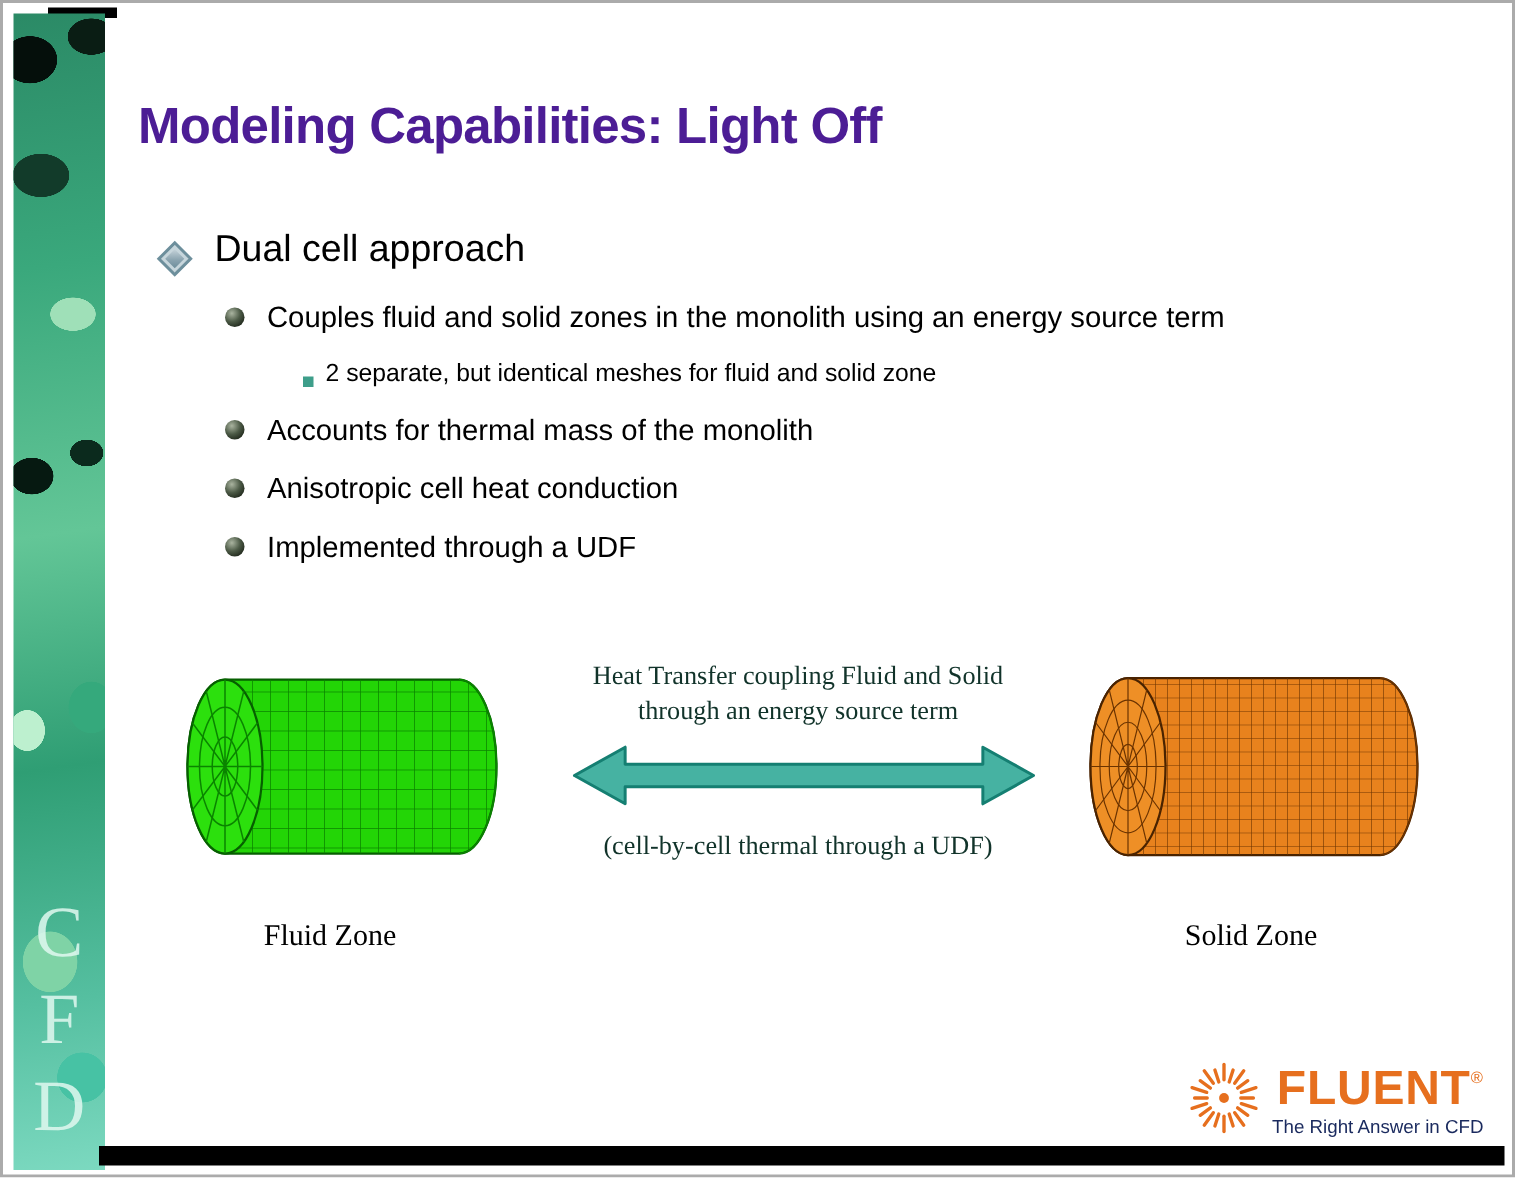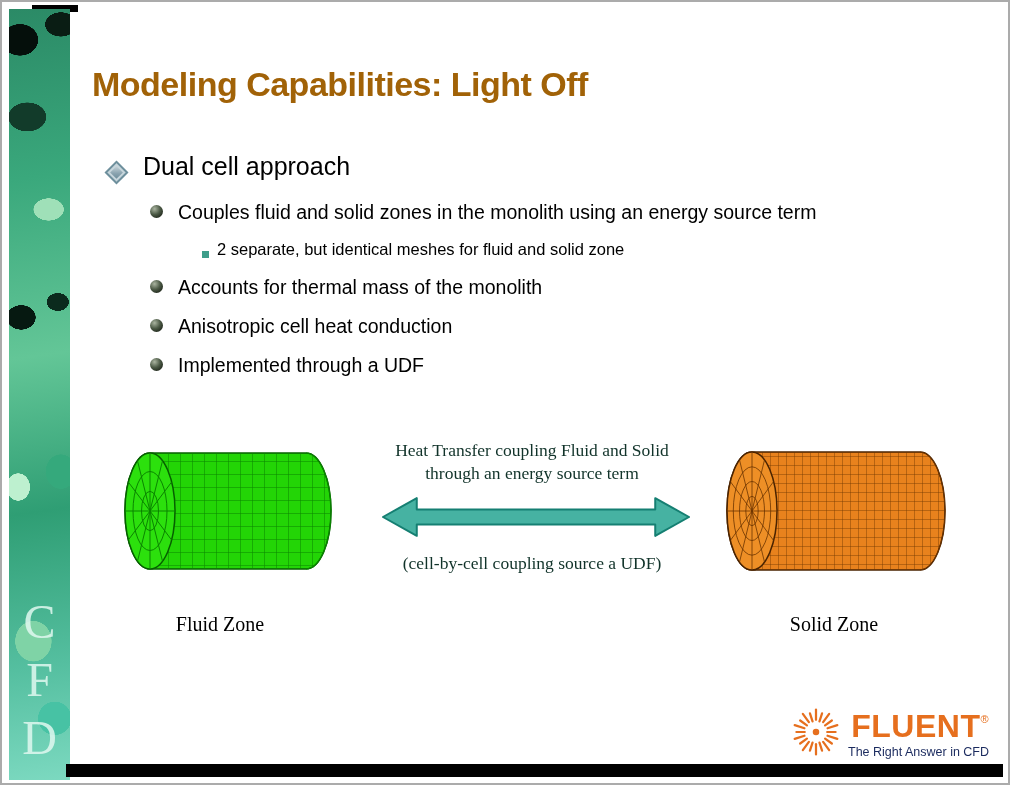--- a/index.html
+++ b/index.html
@@ -29,21 +29,21 @@
   }
   .sidebar-letters{
     position:absolute;left:0;bottom:14px;width:100%;
     display:flex;flex-direction:column;align-items:center;gap:2px;
     font-family:"Liberation Serif",serif;font-size:48px;line-height:56px;
     color:rgba(225,248,240,0.85);
   }
   
   .slide-title{
     position:absolute;left:90px;top:40px;
-    font-size:34px;font-weight:bold;letter-spacing:-0.5px;color:#a16207;
+    font-size:34px;font-weight:bold;letter-spacing:-0.5px;color:#4c1d95;
   }
   
   .content{position:absolute;left:100px;top:150px;width:870px;}
   .l1-row{display:flex;align-items:flex-end;margin-bottom:16px;}
   .bullet-diamond{
     width:13px;height:13px;transform:rotate(45deg);margin:0 18px 0 6px;flex:0 0 auto;
     background:linear-gradient(135deg,#dde6ea 0%,#8aa3af 55%,#5f8291 100%);
     border:2px solid #6d8f9c;box-shadow:inset 0 0 0 2px #c7d6dc;
   }
   .l1-text{font-size:25px;color:#000;}
@@ -177,21 +177,21 @@
     <div>Heat Transfer coupling Fluid and Solid</div>
     <div>through an energy source term</div>
   </div>
 
   <div class="arrow-wrap">
     <svg viewBox="0 0 312 44" width="310" height="44">
       <polygon points="2,22 36,3 36,14.5 276,14.5 276,3 310,22 276,41 276,29.5 36,29.5 36,41" fill="var(--arrow-teal,#46b2a2)" stroke="var(--arrow-teal-line,#157f72)" stroke-width="2" stroke-linejoin="round"></polygon>
     </svg>
   </div>
 
-  <div class="caption-bottom serif">(cell-by-cell coupling source a UDF)</div>
+  <div class="caption-bottom serif">(cell-by-cell thermal through a UDF)</div>
 
   <div class="zone-label fluid serif">Fluid Zone</div>
   <div class="zone-label solid serif">Solid Zone</div>
 
   <div class="logo">
     <svg class="logo-burst" viewBox="0 0 60 60">
       <circle cx="30" cy="30" r="3.5" fill="var(--accent-orange,#e66f1e)"></circle>
       <g stroke="var(--accent-orange,#e66f1e)" stroke-width="2.4" stroke-linecap="round">
         <line x1="30" y1="6" x2="30" y2="17" transform="rotate(0 30 30)"></line>
         <line x1="30" y1="9" x2="30" y2="18" transform="rotate(18 30 30)"></line>

